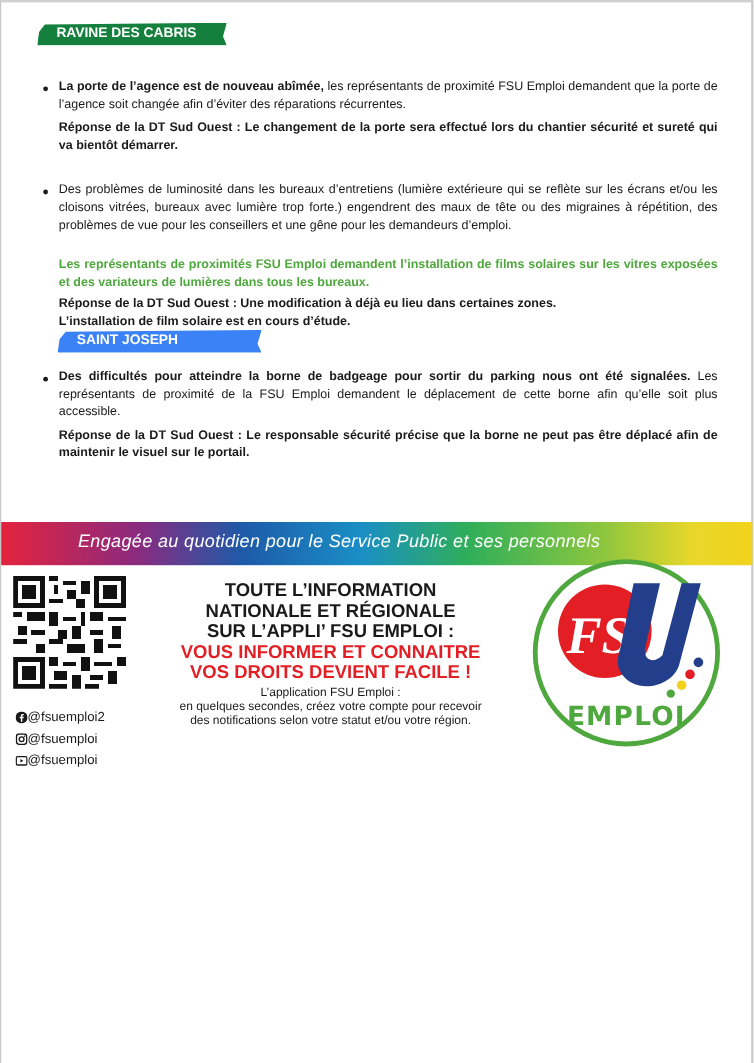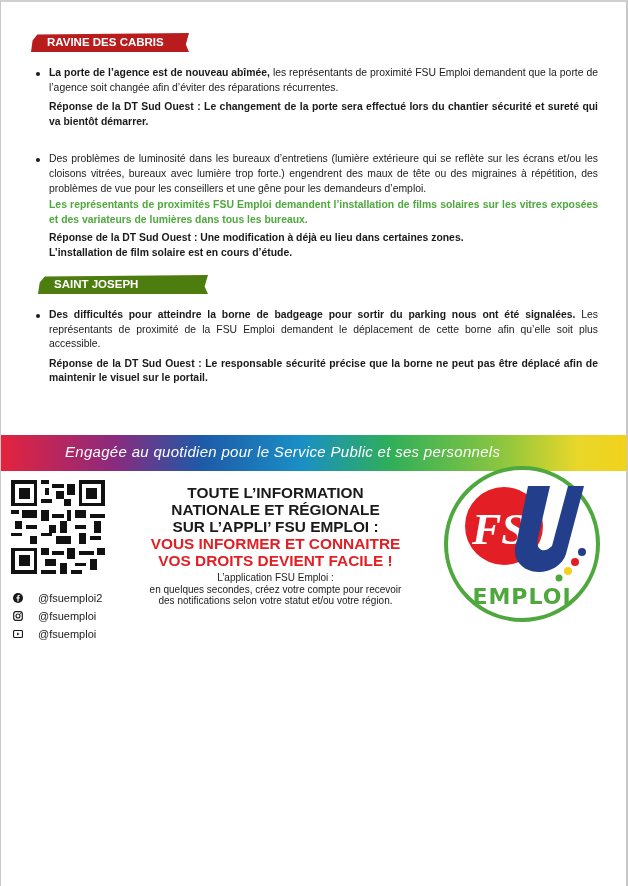--- a/index.html
+++ b/index.html
@@ -8,42 +8,42 @@
   .page {
     position: absolute; left: 0; top: 0; width: 628px; height: 886px;
     border-top: 2px solid #d0d0d0; border-left: 1px solid #c8c8c8; border-right: 2px solid #c8c8c8;
     background: #fff;
   }
   .badge {
     position: absolute; height: 19px; color: #fff; font-weight: bold;
     font-size: 11.5px; line-height: 19px; padding-left: 16px; letter-spacing: 0;
     clip-path: polygon(4% 8%, 100% 0%, 98% 60%, 100% 100%, 0% 100%, 1% 40%);
   }
-  .badge.green { background: #b91c1c; left: 30px; top: 31px; width: 158px; }
-  .badge.red { background: #4d7c0f; left: 37px; top: 273px; width: 170px; }
+  .badge.green { background: #15803d; left: 30px; top: 17px; width: 158px; }
+  .badge.red { background: #3b82f6; left: 47px; top: 273px; width: 170px; }
   .section { position: absolute; left: 34px; right: 28px; font-size: 10.4px; line-height: 14.6px; }
   .bullet { position: relative; padding-left: 14px; text-align: justify; }
   .bullet::before {
     content: ""; position: absolute; left: 1px; top: 6px; width: 4px; height: 4px;
     border-radius: 50%; background: #1a1a1a;
   }
   .b { font-weight: bold; }
   .resp { padding-left: 14px; font-weight: bold; text-align: justify; }
   .green-txt { color: #4fa83d; font-weight: bold; padding-left: 14px; text-align: justify; }
 
   .banner {
     position: absolute; left: 0; top: 433px; width: 626px; height: 36px;
     background: linear-gradient(90deg, #e4233d 0%, #8b2a7e 18%, #1e5aa8 32%, #1a8fc5 48%, #2fae5a 62%, #8cc63f 80%, #e8d72a 92%, #f2d21c 100%);
   }
   .banner-text {
     position: absolute; left: 16px; top: 8px; color: #fff; font-size: 15px;
     font-family: Liberation Sans, sans-serif; font-style: italic; letter-spacing: 0.3px; margin-left: 48px;
   }
   .qr { position: absolute; left: 10px; top: 478px; width: 94px; height: 94px; background: #fff; }
-  .social { position: absolute; left: 12px; font-size: 11px; display: flex; align-items: center; gap: 15px; color: #1a1a1a; }
+  .social { position: absolute; left: 12px; font-size: 11px; display: flex; align-items: center; gap: 0; color: #1a1a1a; }
   .social .ic { width: 10px; height: 10px; display: inline-block; }
   .center { position: absolute; left: 112px; width: 325px; text-align: center; }
   .title-black { font-weight: bold; font-size: 15.4px; line-height: 17px; color: #1a1a1a; }
   .title-red { font-weight: bold; font-size: 15.4px; line-height: 17px; color: #e31e24; }
   .app-desc { font-size: 10px; line-height: 11.5px; color: #1a1a1a; }
   .join { position: absolute; left: 108px; width: 510px; text-align: center; font-weight: bold; font-size: 8.6px; line-height: 10px; }
   .logo { position: absolute; left: 441px; top: 462px; width: 160px; height: 160px; }
 </style>
 </head>
 <body>
@@ -52,21 +52,21 @@
 
   <div class="badge green">RAVINE DES CABRIS</div>
 
   <div class="section" style="top:64px;">
     <div class="bullet">
       <span class="b">La porte de l’agence est de nouveau abîmée,</span><span> les représentants de proximité FSU Emploi demandent que la porte de l’agence soit changée afin d’éviter des réparations récurrentes.</span>
     </div>
     <div class="resp" style="margin-top:5px;">Réponse de la DT Sud Ouest : Le changement de la porte sera effectué lors du chantier sécurité et sureté qui va bientôt démarrer.</div>
 
     <div class="bullet" style="margin-top:23px;">Des problèmes de luminosité dans les bureaux d’entretiens (lumière extérieure qui se reflète sur les écrans et/ou les cloisons vitrées, bureaux avec lumière trop forte.) engendrent des maux de tête ou des migraines à répétition, des problèmes de vue pour les conseillers et une gêne pour les demandeurs d’emploi.</div>
-    <div class="green-txt" style="margin-top:2px;">Les représentants de proximités FSU Emploi demandent l’installation de films solaires sur les vitres exposées et des variateurs de lumières dans tous les bureaux.</div>
+    <div class="green-txt" style="margin-top:18px;">Les représentants de proximités FSU Emploi demandent l’installation de films solaires sur les vitres exposées et des variateurs de lumières dans tous les bureaux.</div>
     <div class="resp" style="margin-top:4px;">Réponse de la DT Sud Ouest : Une modification à déjà eu lieu dans certaines zones.</div>
     <div class="resp">L’installation de film solaire est en cours d’étude.</div>
   </div>
 
   <div class="badge red">SAINT JOSEPH</div>
 
   <div class="section" style="top:306px;">
     <div class="bullet">
       <span class="b">Des difficultés pour atteindre la borne de badgeage pour sortir du parking nous ont été signalées.</span><span> Les représentants de proximité de la FSU Emploi demandent le déplacement de cette borne afin qu’elle soit plus accessible.</span>
     </div>

